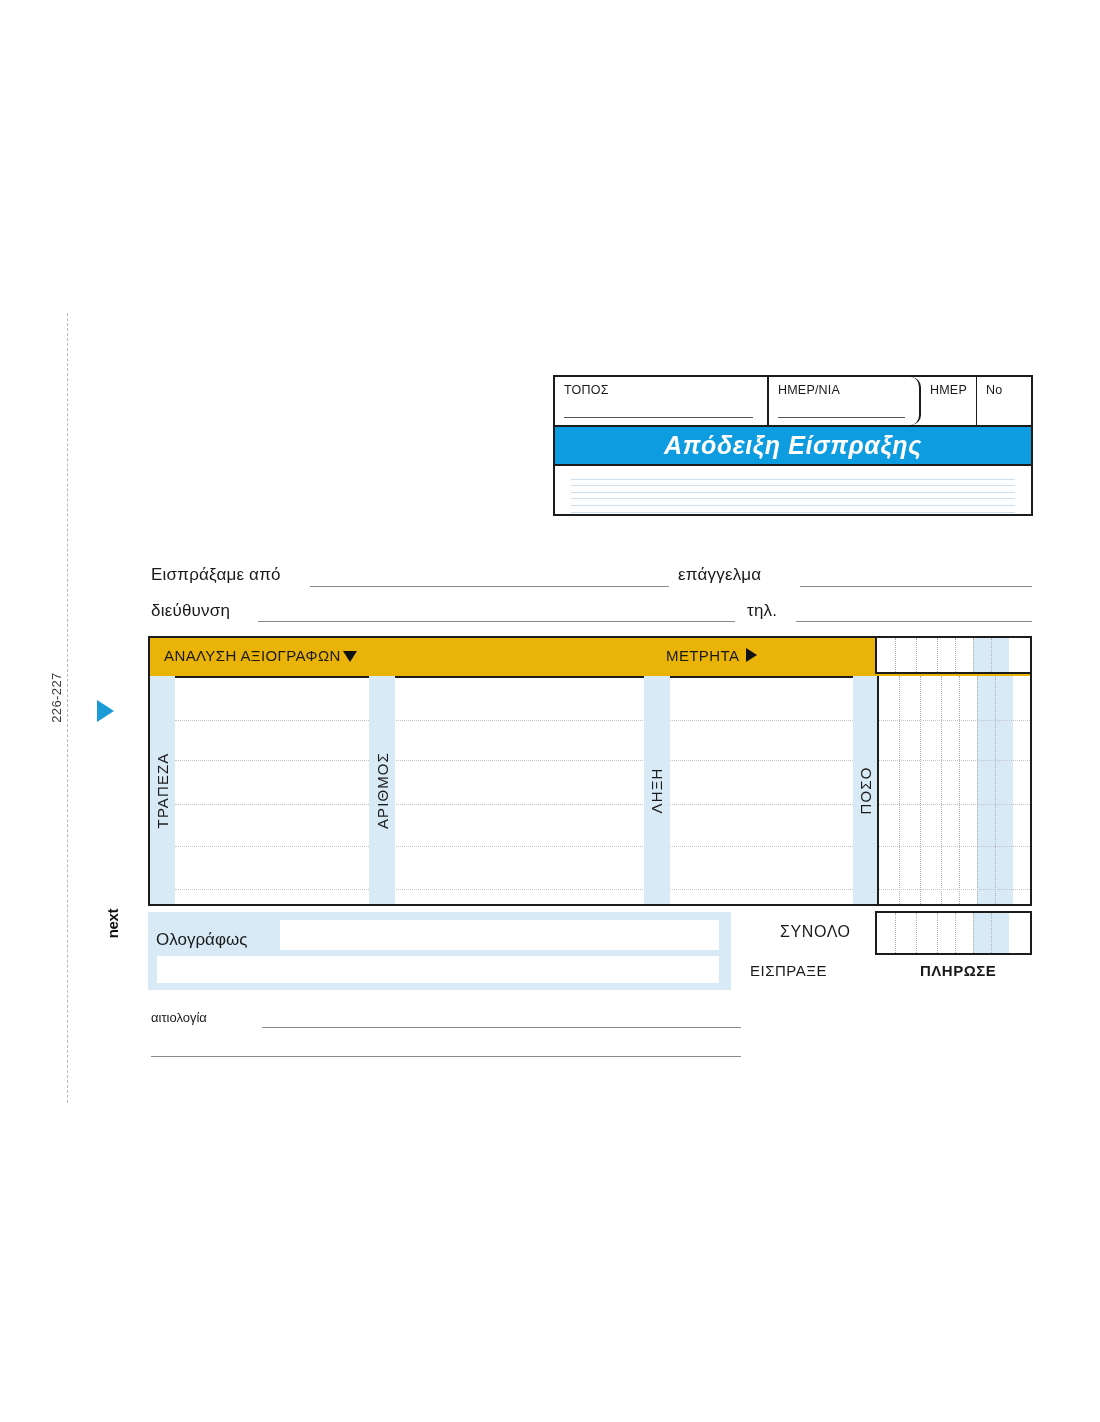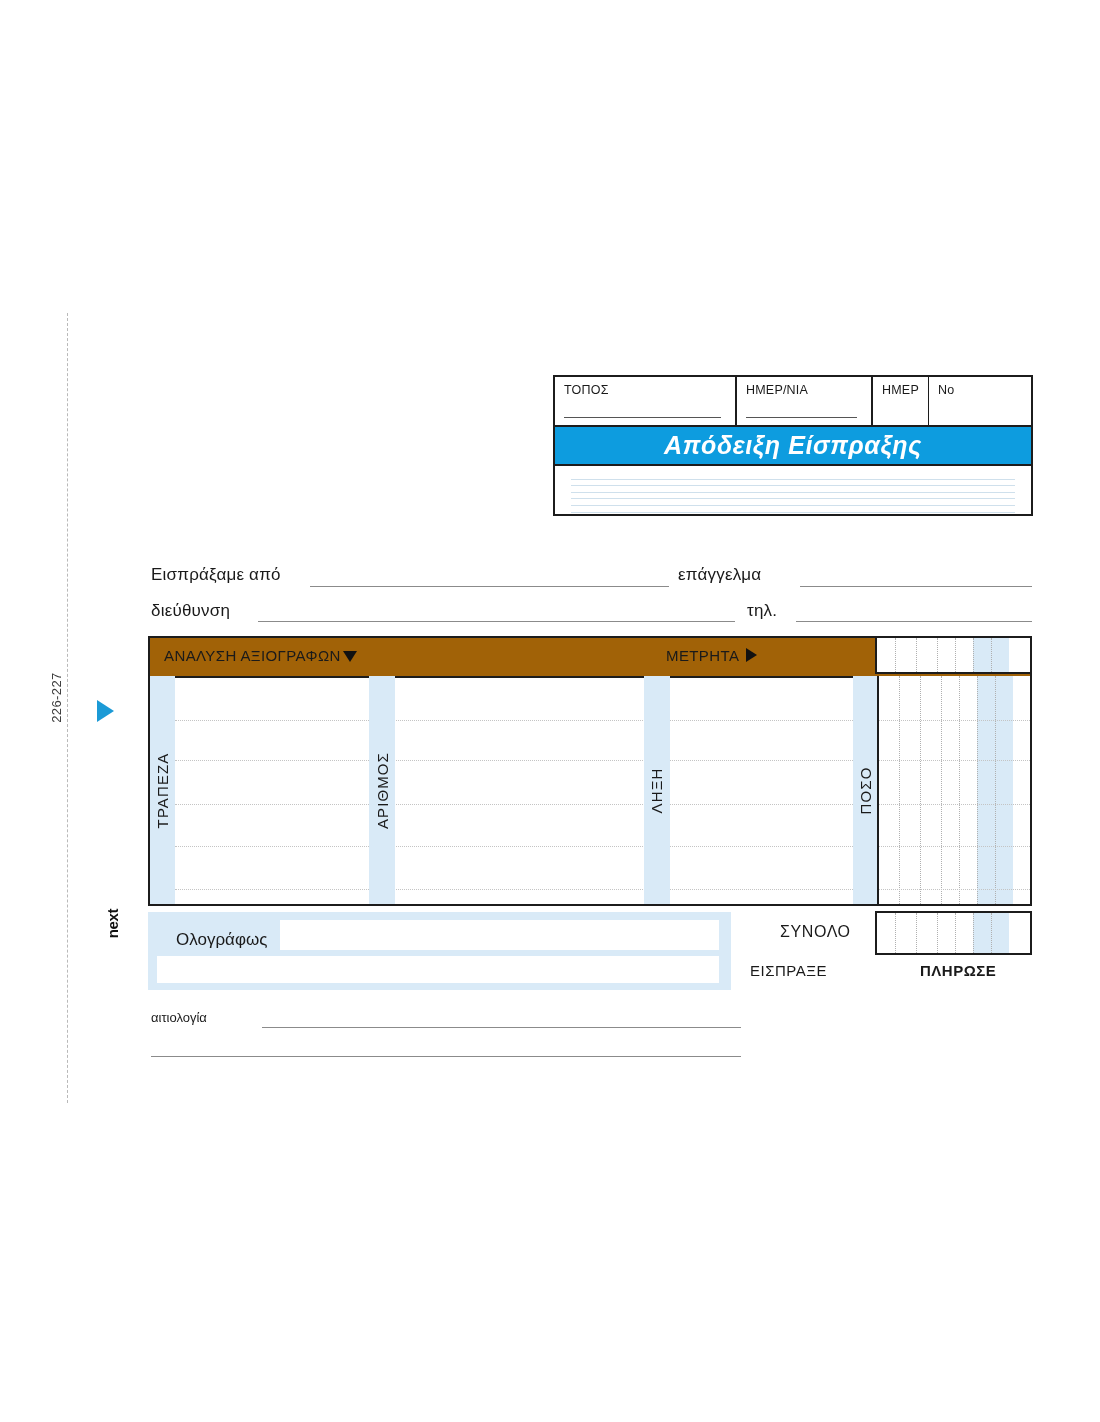--- a/index.html
+++ b/index.html
@@ -35,22 +35,22 @@
   
   .stub{
     position:absolute;left:553px;top:375px;width:480px;
     border:2px solid #1c1c1c;background:#fff;box-sizing:border-box;
   }
   .stub-row{display:flex;height:48px;border-bottom:2px solid #1c1c1c;}
   .stub-cell{
     position:relative;box-sizing:border-box;
     padding:6px 0 0 9px;font-size:12.5px;letter-spacing:.2px;
   }
-  .c-topos{width:182px;border-right:2px solid #1c1c1c;}
-  .c-hmer {width:136px;border-right:2px solid #1c1c1c;}
+  .c-topos{width:214px;border-right:2px solid #1c1c1c;}
+  .c-hmer {width:152px;border-right:2px solid #1c1c1c;border-radius:10px;}
   .c-seira{width:56px;border-right:1.5px solid #1c1c1c;}
   .c-no   {flex:1;}
   .fill-line{
     position:absolute;left:9px;right:14px;bottom:7px;
     border-bottom:1px solid #555;
   }
   .banner{
     height:37px;background:#0d9cdf;border-bottom:2px solid #1c1c1c;
     display:flex;align-items:center;justify-content:center;font-style:italic;
   }
@@ -64,21 +64,21 @@
   .field{position:absolute;font-size:17px;letter-spacing:.2px;white-space:nowrap;}
   .rule{position:absolute;border-bottom:1px solid #8b8b8b;height:0;}
 
   
   .tbl{
     position:absolute;left:148px;top:636px;width:884px;height:270px;
     border:2px solid #1c1c1c;box-sizing:border-box;background:#fff;
   }
   .tbl-head{
     position:absolute;left:0;top:0;right:0;height:38px;
-    border-bottom:2px solid #1c1c1c;background:#a16207;
+    border-bottom:2px solid #1c1c1c;background:#eab308;
   }
   .tbl-head .hl{position:absolute;left:14px;top:9px;font-size:15px;letter-spacing:.4px;}
   .tbl-head .hr{position:absolute;left:516px;top:9px;font-size:15px;letter-spacing:.4px;}
   .tri-dn{
     display:inline-block;width:0;height:0;vertical-align:-1px;margin-left:2px;
     border-left:7px solid transparent;border-right:7px solid transparent;
     border-top:11px solid #111;
   }
   .tri-rt{
     display:inline-block;width:0;height:0;vertical-align:-1px;margin-left:7px;
@@ -120,21 +120,21 @@
     position:absolute;left:875px;top:636px;width:157px;height:38px;
     border:2px solid #1c1c1c;border-left:2px solid #1c1c1c;box-sizing:border-box;
     background:#fff;overflow:hidden;
   }
 
   
   .olog{
     position:absolute;left:148px;top:912px;width:583px;height:78px;
     background:#d9eaf7;box-sizing:border-box;
   }
-  .olog-lbl{position:absolute;left:28px;top:18px;font-size:17px;}
+  .olog-lbl{position:absolute;left:8px;top:18px;font-size:17px;}
   .olog-b1{position:absolute;left:132px;top:8px;width:439px;height:30px;background:#fff;}
   .olog-b2{position:absolute;left:9px;top:44px;width:562px;height:27px;background:#fff;}
 
   .synolo-lbl{position:absolute;left:780px;top:923px;font-size:16px;letter-spacing:.6px;}
   .synolo-box{
     position:absolute;left:875px;top:911px;width:157px;height:44px;
     border:2px solid #1c1c1c;box-sizing:border-box;background:#fff;overflow:hidden;
   }
   .eispr{position:absolute;left:750px;top:962px;font-size:15px;letter-spacing:.5px;}
   .plir {position:absolute;left:920px;top:962px;font-size:15px;letter-spacing:.5px;font-weight:bold;}

